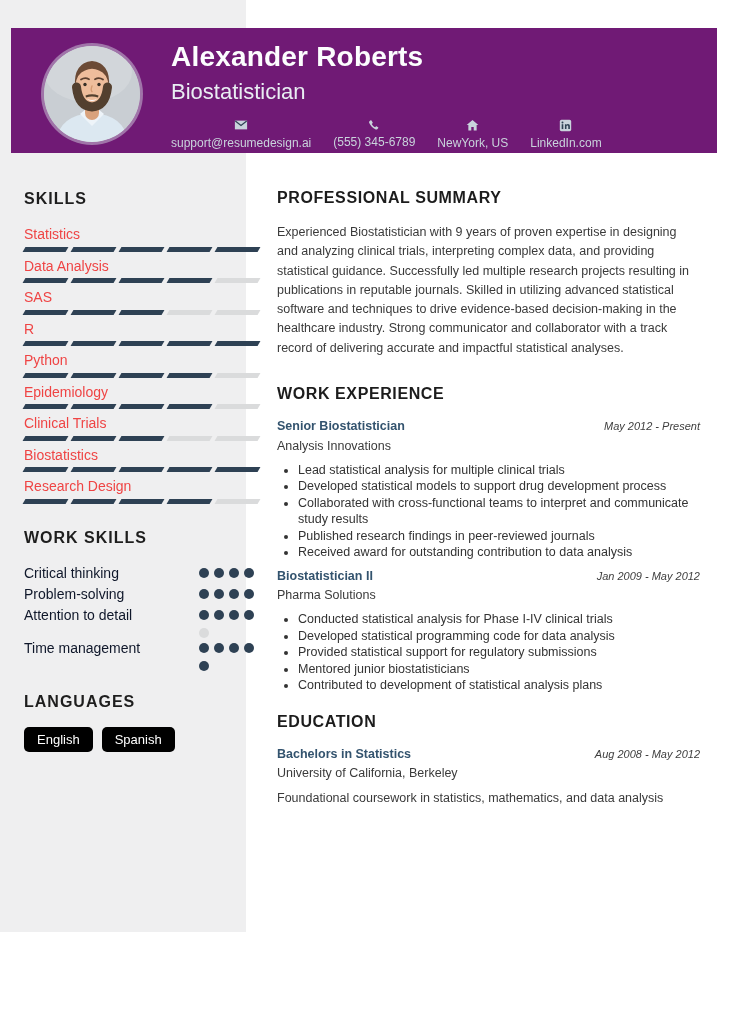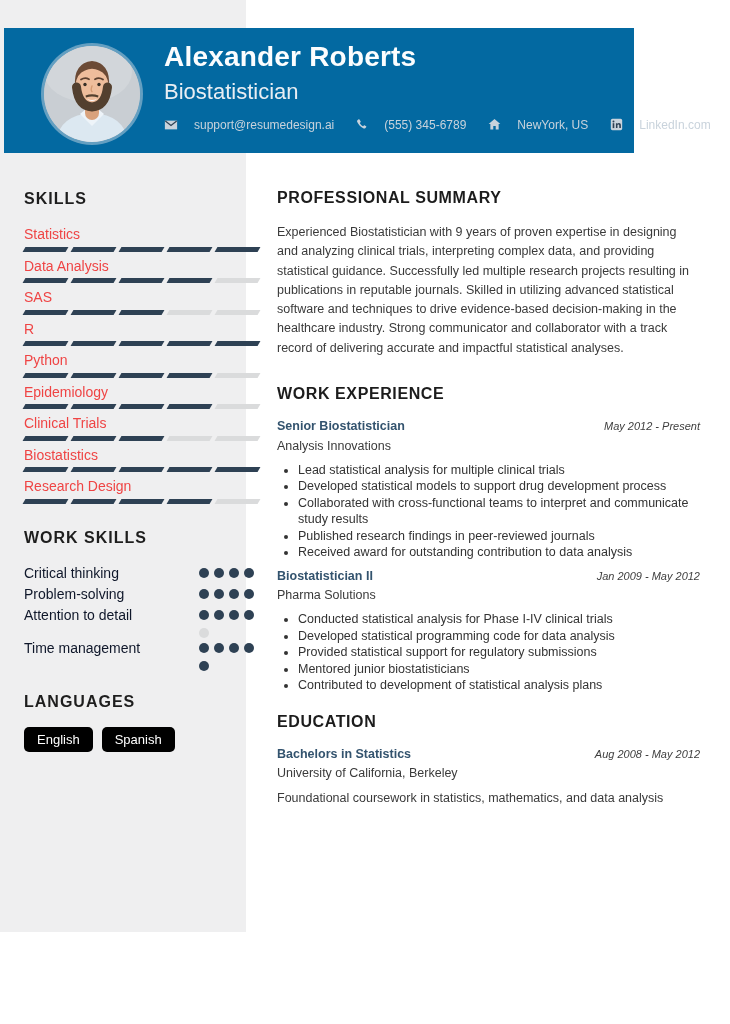--- a/index.html
+++ b/index.html
@@ -5,31 +5,31 @@
   html,body{margin:0;padding:0;}
   body{
     width:730px;height:1024px;position:relative;overflow:hidden;
     background:#ffffff;
     font-family:"Liberation Sans", sans-serif;
     -webkit-font-smoothing:antialiased;
   }
   
   .sidebar-panel{position:absolute;left:0;top:0;width:246px;height:932px;background:#efeff0;}
   
-  .header{position:absolute;left:4px;top:28px;width:630px;height:125px;background:#0369a1;}
+  .header{position:absolute;left:11px;top:28px;width:706px;height:125px;background:#701a75;}
   .photo{
     position:absolute;left:44px;top:46px;width:96px;height:96px;border-radius:50%;
     overflow:hidden;background:#c9ced3;box-shadow:0 0 0 3px rgba(219,226,232,0.45);
   }
   .photo svg{display:block;width:100%;height:100%;}
   .header-inner{position:absolute;left:160px;top:13px;right:16px;}
   .name{font-size:28px;font-weight:700;color:#fcfdfe;letter-spacing:0.2px;line-height:1.15;margin:0;}
   .header-role{font-size:22px;color:#e9eef3;margin-top:6px;}
   .contacts{display:flex;align-items:center;gap:22px;margin-top:13px;font-size:12px;color:#c9d3dc;}
-  .contact{display:flex;gap:16px;white-space:nowrap;}
+  .contact{display:flex;align-items:center;gap:4px;white-space:nowrap;flex-direction:column;}
   .contact svg{flex:none;display:block;}
 
   
   .sidebar-content{position:absolute;left:0;top:153px;width:292px;box-sizing:border-box;padding:37px 33px 0 24px;}
   .side-h{font-size:16px;font-weight:700;color:#1e1e1e;letter-spacing:1px;margin:0 0 18px;}
   .skill{margin-bottom:6px;}
   .skill-label{font-size:14px;color:#ef4444;margin-bottom:3px;line-height:1.25;}
   .skill-bar{display:flex;gap:5px;height:5px;margin-bottom:3px;}
   .seg{flex:1;background:#dadbdc;transform:skewX(-30deg);}
   .seg.on{background:#2e4154;}

